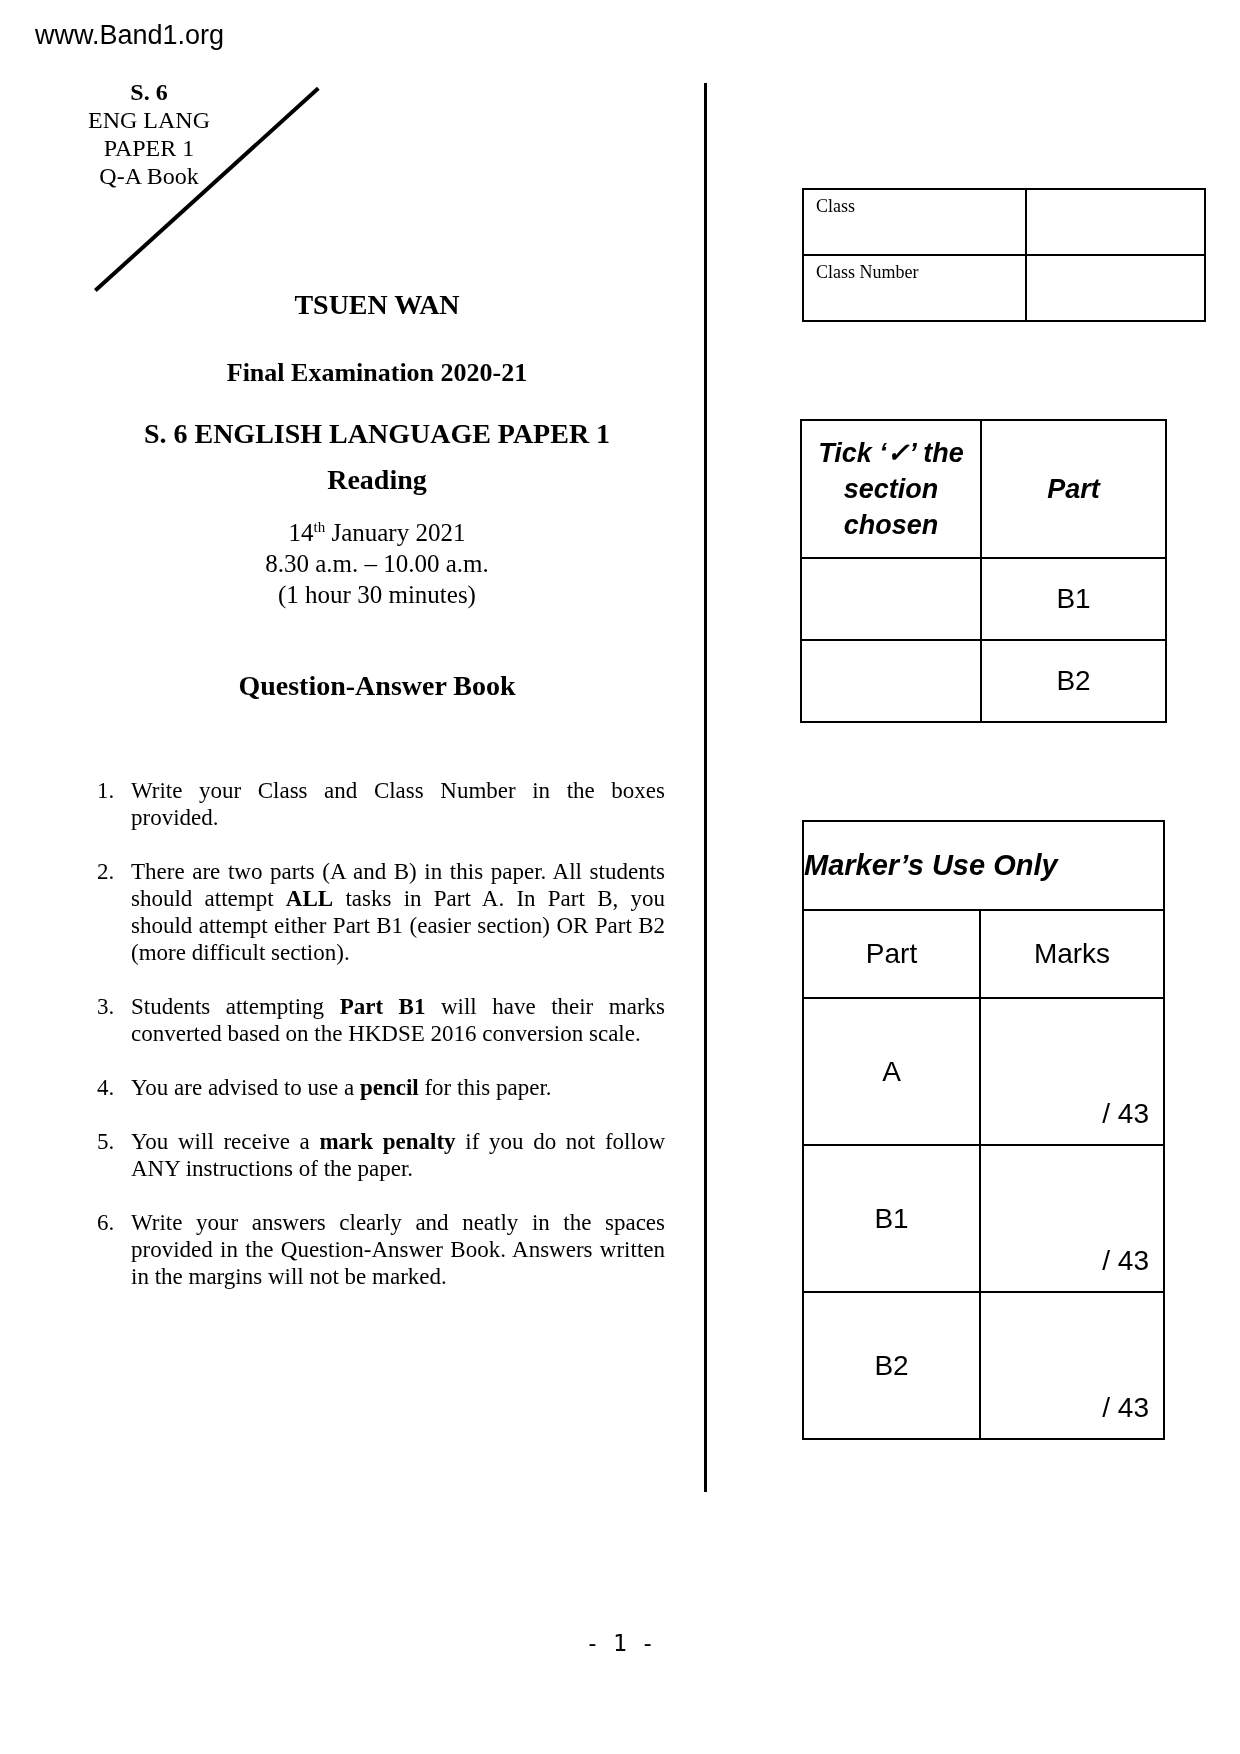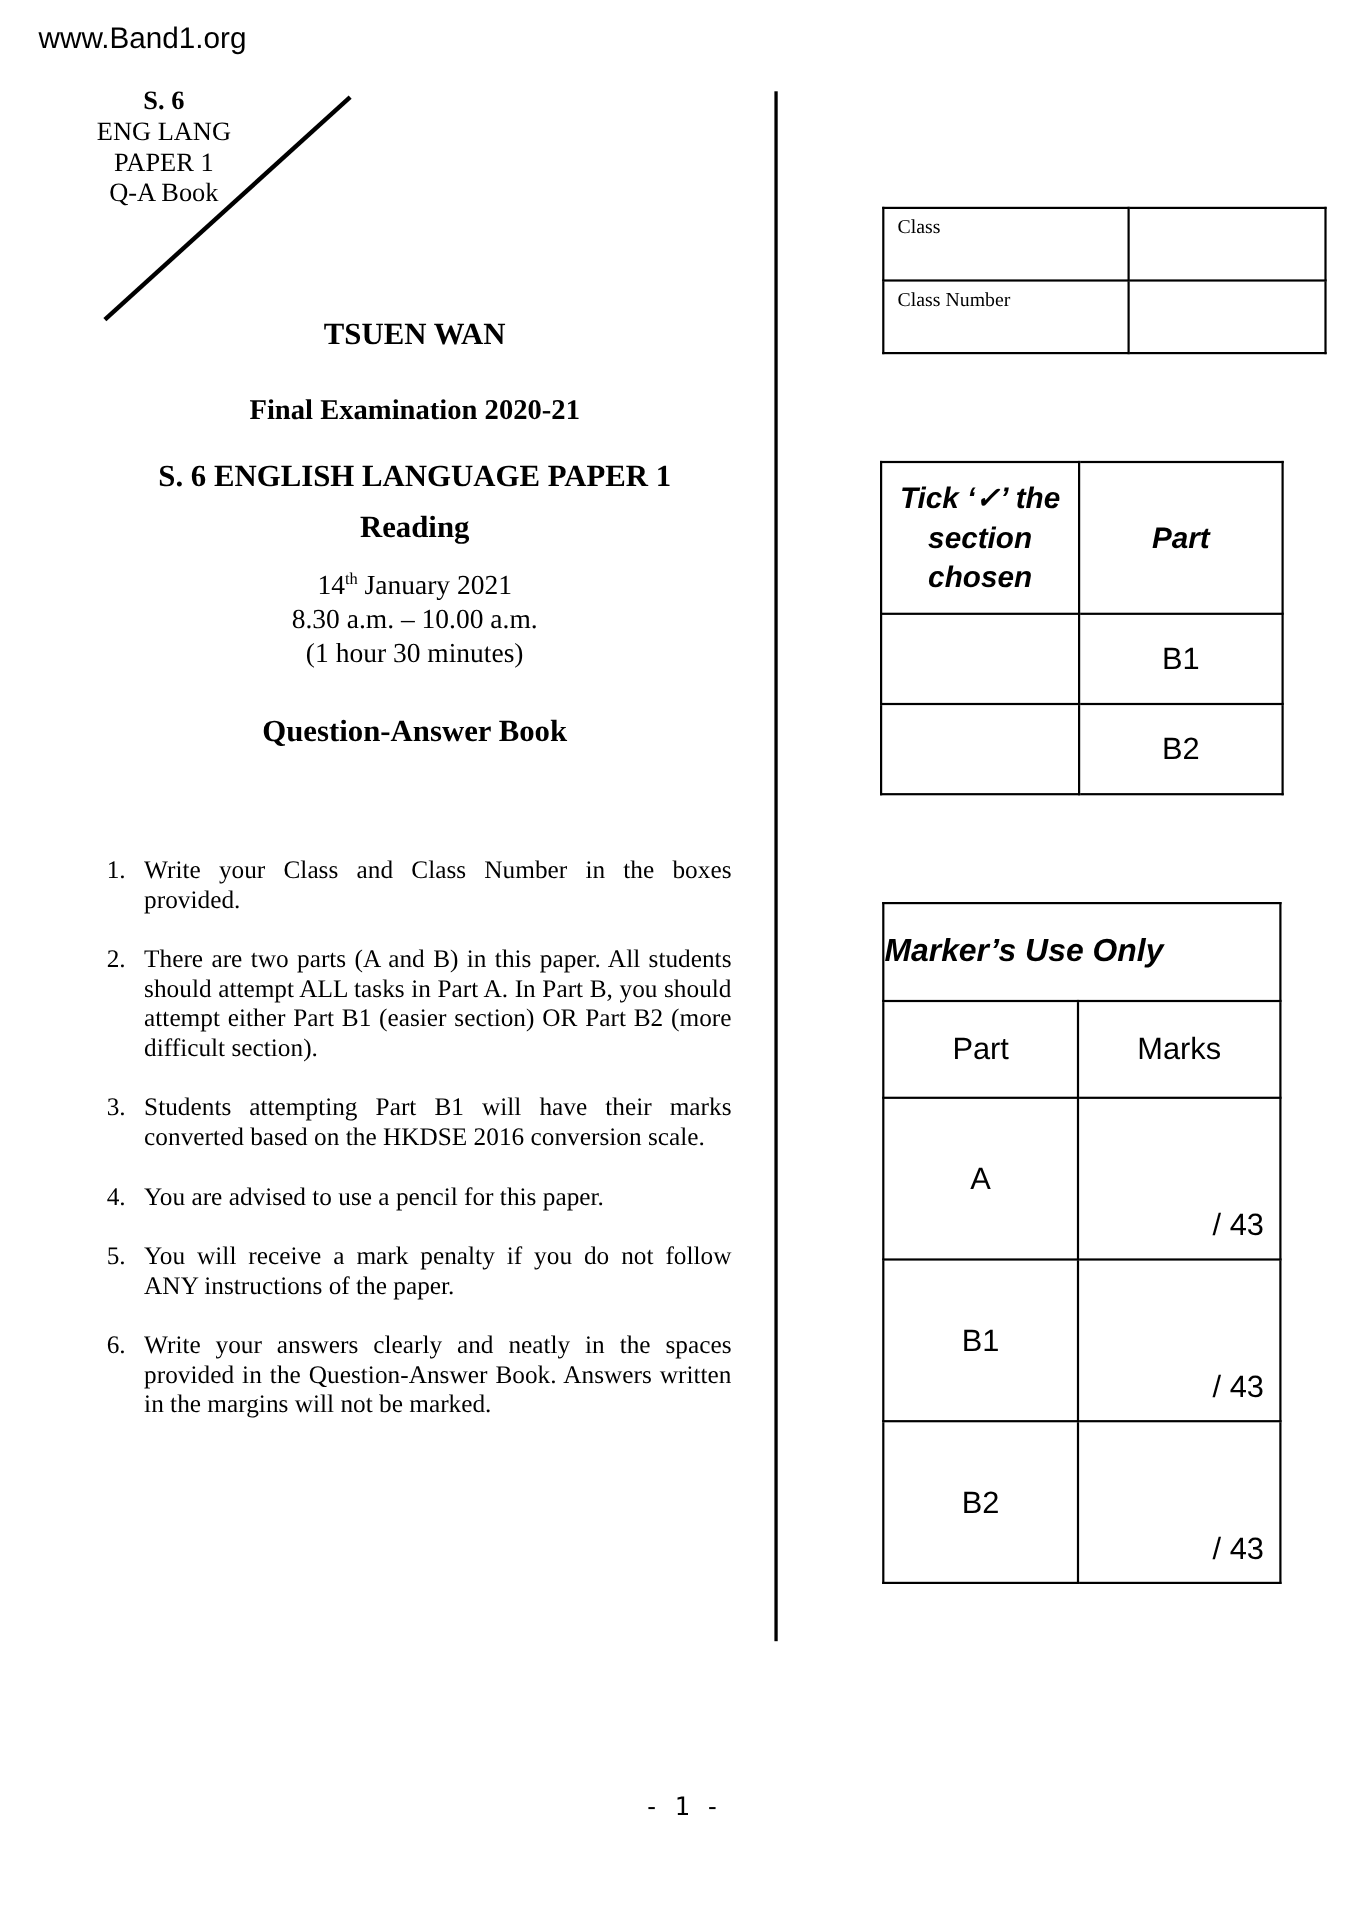--- a/index.html
+++ b/index.html
@@ -31,21 +31,21 @@
   .class-table td.val { width:179px; }
 
   .center-head { position:absolute; left:88px; top:288px; width:578px; text-align:center; }
   .school { font-size:28px; font-weight:bold; line-height:34px; }
   .exam   { font-size:26px; font-weight:bold; line-height:30px; margin-top:36px; }
   .paper  { font-size:28px; font-weight:bold; line-height:32px; margin-top:30px; }
   .reading{ font-size:28px; font-weight:bold; line-height:32px; margin-top:14px; }
   .dateline { font-size:25px; line-height:31px; margin-top:16px; }
   .timeline, .durline { font-size:25px; line-height:31px; }
   .dateline sup { font-size:15px; }
-  .qab { font-size:28px; font-weight:bold; line-height:32px; margin-top:40px; }
+  .qab { font-size:28px; font-weight:bold; line-height:32px; margin-top:60px; }
 
   .tick-table { left:800px; top:419px; font-family:"Liberation Sans", sans-serif; }
   .tick-table td { text-align:center; vertical-align:middle; }
   .tick-table .hdr1 { width:180px; height:114px; font-size:27px; font-weight:bold; font-style:italic; line-height:36px; padding:14px 4px; }
   .tick-table .hdr2 { width:185px; font-size:27px; font-weight:bold; font-style:italic; }
   .tick-table .tickcell { width:180px; height:82px; }
   .tick-table .partcell { width:185px; font-size:28px; }
 
   .marker-table { left:802px; top:820px; font-family:"Liberation Sans", sans-serif; }
   .marker-table .title { height:89px; font-size:29px; font-weight:bold; font-style:italic; text-align:left; vertical-align:middle; }
@@ -54,21 +54,21 @@
   .marker-table .c2 { width:184px; }
   .marker-table .partcell { height:147px; font-size:28px; text-align:center; vertical-align:middle; }
   .marker-table .markscell { font-size:28px; text-align:right; vertical-align:bottom; padding:0 14px 14px 0; }
 
   .instructions { position:absolute; left:97px; top:742px; width:568px; }
   .inst-h { font-size:27px; font-weight:bold; line-height:28px; }
   .inst-list { margin-top:35px; }
   .inst-item { display:flex; margin-bottom:27px; font-size:23px; line-height:27px; }
   .inst-num { width:34px; flex:none; }
   .inst-text { flex:1; text-align:justify; }
-  .inst-text b { font-weight:normal; }
+  .inst-text b { font-weight:bold; }
 
   .pagenum {
     position:absolute; top:1630px; left:0; width:100%;
     text-align:center; font-family:"DejaVu Sans Mono", monospace; font-size:23px;
   }
 </style>
 </head>
 <body>
 
 <div class="page">

